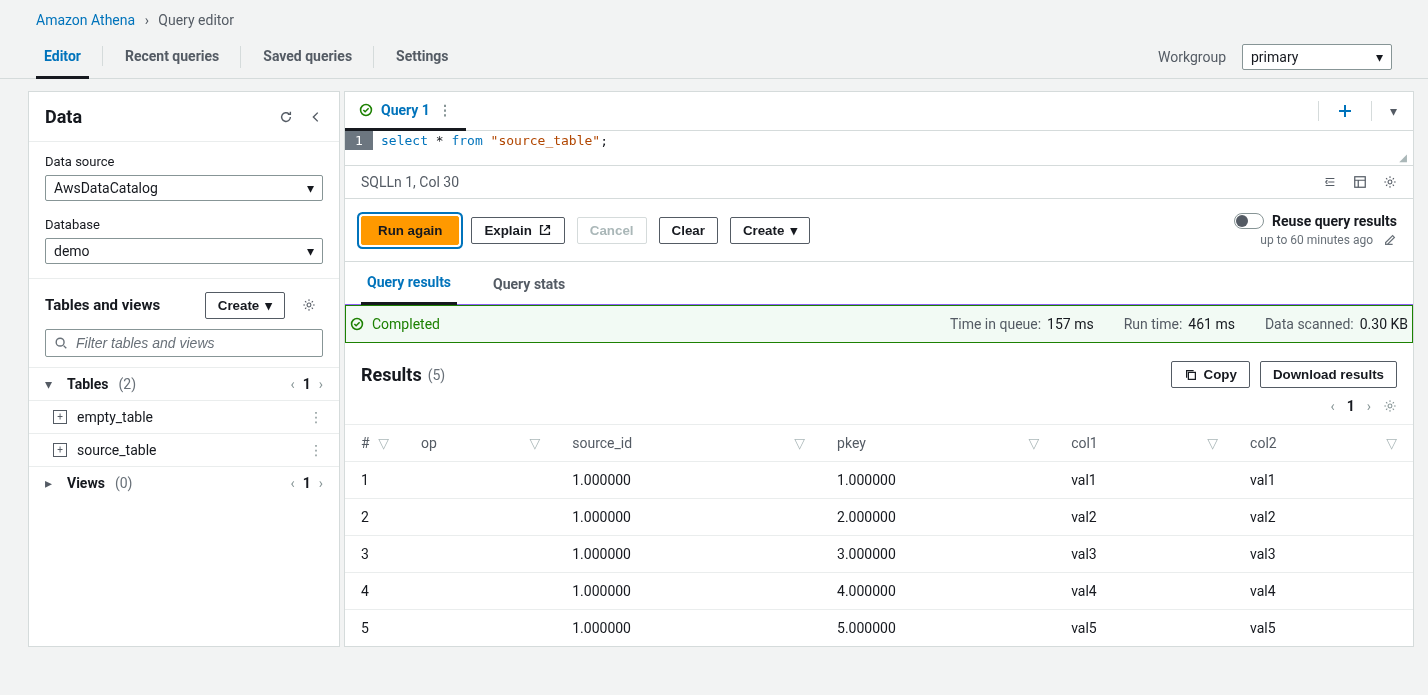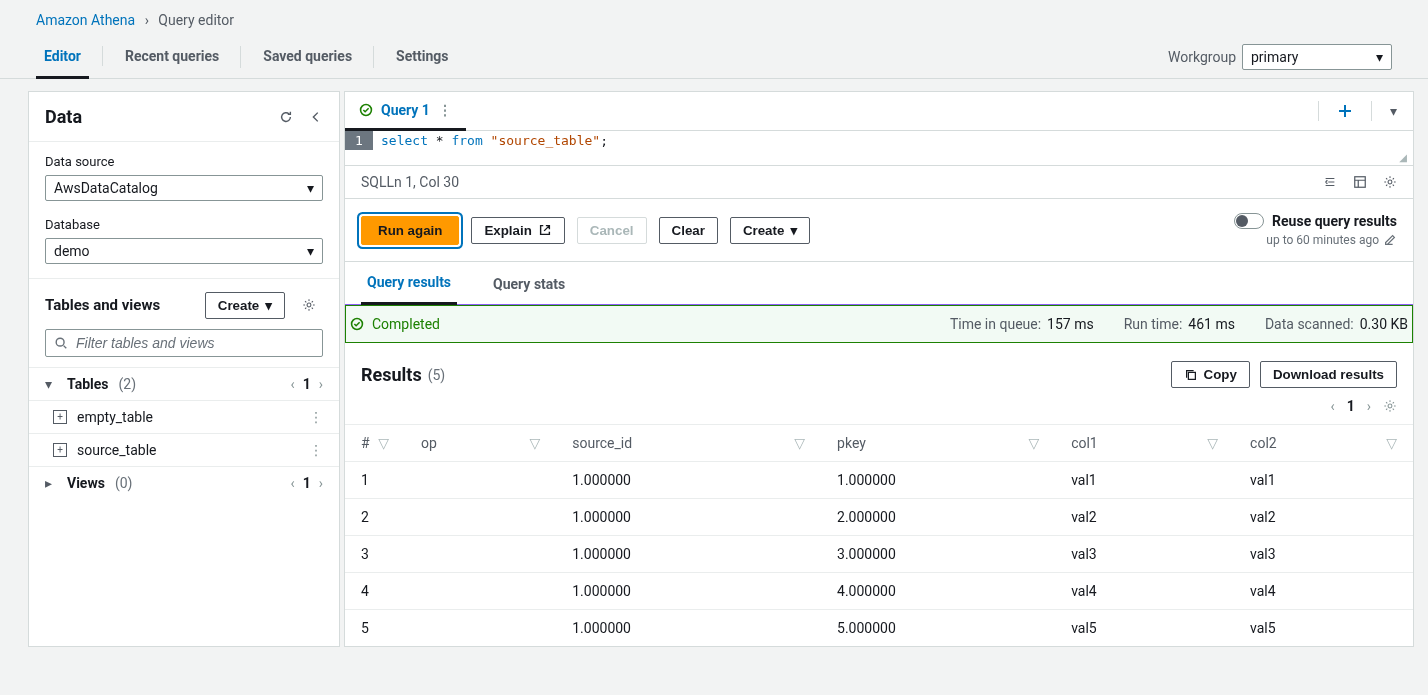--- a/index.html
+++ b/index.html
@@ -10,21 +10,21 @@
 .breadcrumb .sep { margin: 0 6px; color: #545b64; }
 .breadcrumb .cur { color: #545b64; }
 
 .topbar { display: flex; align-items: center; padding: 0 36px; border-bottom: 1px solid #d5dbdb; }
 .tabs-main { display: flex; }
 .tab-main { padding: 12px 8px; margin-right: 28px; cursor: pointer; color: #545b64; font-weight: 700; }
 .tab-main.active { color: #0073bb; border-bottom: 3px solid #16191f; margin-bottom: -1px; }
 .tab-main.sep-after { position: relative; }
 .tab-main.sep-after::after { content:""; position:absolute; right:-14px; top:10px; bottom:10px; width:1px; background:#d5dbdb; }
 .spacer { flex: 1; }
-.workgroup { display:flex; align-items:center; gap:6px; }
+.workgroup { display:flex; align-items:center; gap:16px; }
 .workgroup label { color:#545b64; }
 .select { display:inline-flex; align-items:center; justify-content:space-between; border:1px solid #879596; border-radius:2px; padding:4px 8px; min-width:150px; background:#fff; cursor:pointer; }
 .select .caret { margin-left:8px; }
 
 .layout { display:flex; align-items:stretch; margin: 12px 14px 0 28px; }
 .panel { background:#fff; border:1px solid #d5dbdb; }
 
 
 .left { width: 312px; display:flex; flex-direction:column; }
 .left-header { display:flex; align-items:center; justify-content:space-between; padding:14px 16px; border-bottom:1px solid #eaeded; }
@@ -72,21 +72,21 @@
 
 .actionbar { display:flex; align-items:center; padding:14px 16px; gap:12px; border-bottom:1px solid #d5dbdb; }
 .btn-primary { background:#ff9900; border:1px solid #ff9900; color:#16191f; font-weight:700; padding:6px 16px; border-radius:2px; cursor:pointer; box-shadow:0 0 0 2px #fff, 0 0 0 4px #0073bb; }
 .btn-outline { font-weight:700; }
 .btn[disabled] { color:#aab7b8; border-color:#d5dbdb; cursor:default; }
 .actionbar .aspacer { flex:1; }
 .reuse { display:flex; flex-direction:column; align-items:flex-end; gap:4px; }
 .reuse-row1 { display:flex; align-items:center; gap:8px; font-weight:700; }
 .toggle { width:30px; height:16px; border-radius:8px; background:#fff; border:1px solid #879596; position:relative; }
 .toggle::after { content:""; position:absolute; width:12px; height:12px; border-radius:50%; background:#545b64; top:1px; left:1px; }
-.reuse-sub { color:#687078; font-size:12px; display:flex; align-items:center; gap:4px; }
+.reuse-sub { color:#687078; font-size:12px; display:flex; align-items:center; gap:10px; }
 
 .result-tabs { display:flex; border-bottom:1px solid #8b5cf6; padding:0 16px;align-items:flex-end; }
 .result-tab { padding:12px 6px; margin-right:30px; color:#545b64; font-weight:700; cursor:pointer; }
 .result-tab.active { color:#0073bb; border-bottom:3px solid #16191f; margin-bottom:-1px; }
 
 .completed { display:flex; align-items:center; background:#f2faf4; border:1px solid #1d8102; margin:0; padding:10px 4px; color:#16191f; gap:8px; }
 .completed .ok { color:#1d8102; }
 .completed .metrics { margin-left:auto; display:flex; gap:30px; color:#545b64; }
 .completed .metrics b { color:#16191f; font-weight:400; margin-left:6px; }
 

